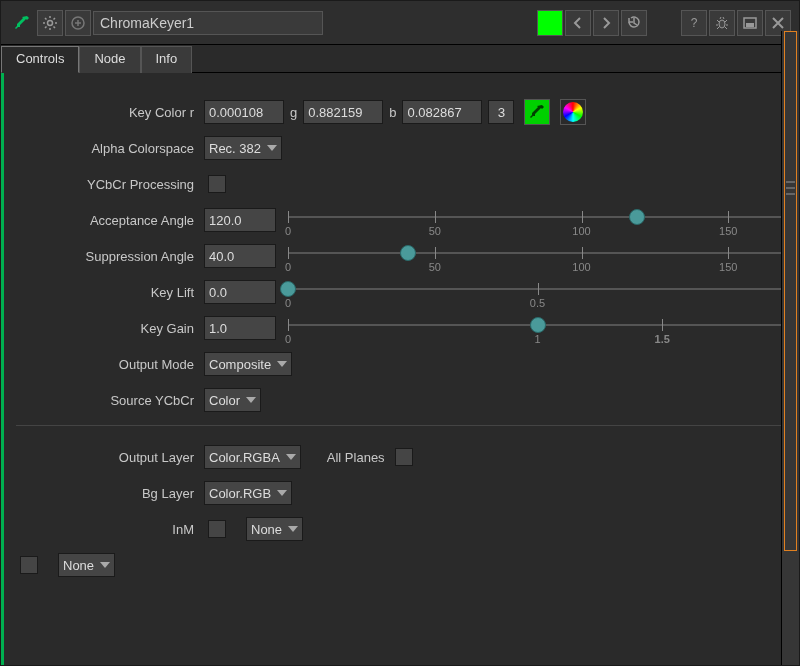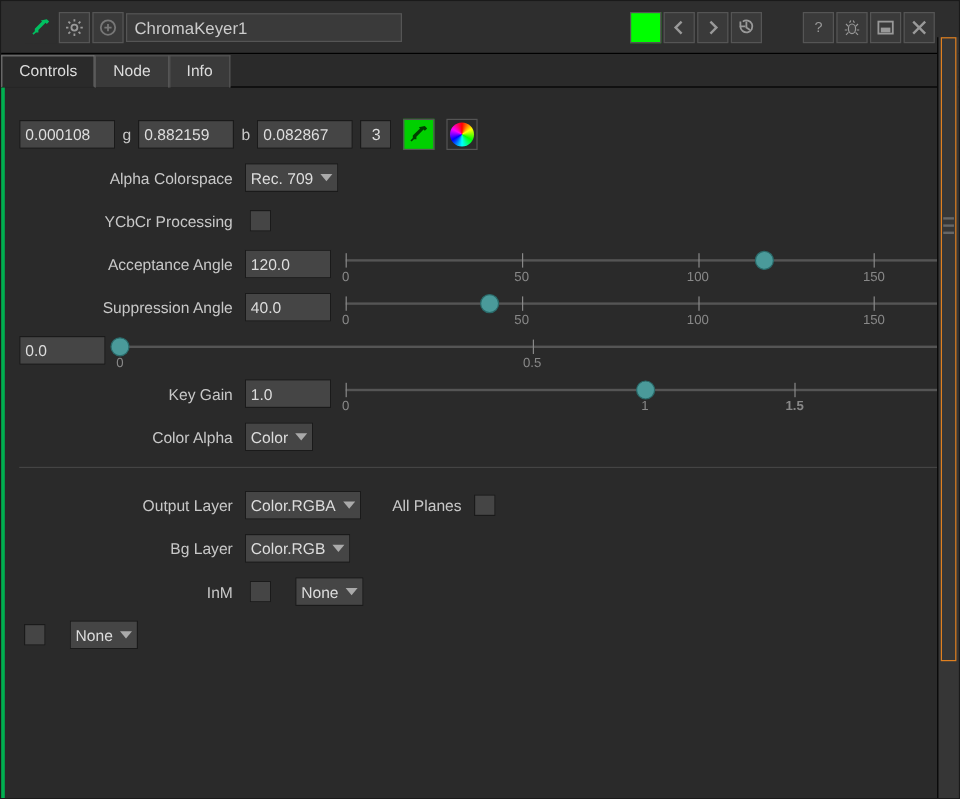--- a/index.html
+++ b/index.html
@@ -1,20 +1,20 @@
 <!DOCTYPE html>
 <html><head>
 <meta charset="utf-8">
 <style>
   * { box-sizing: border-box; margin: 0; padding: 0; font-family: "Segoe UI", Arial, sans-serif; }
   body { background: #2a2a2a; color: #b8b8b8; font-size: 13px; width: 800px; height: 666px; overflow: hidden; }
   .app { display: flex; flex-direction: column; height: 100%; border: 1px solid #1a1a1a; position: relative; }
 
   
-  .toolbar { display: flex; align-items: center; height: 44px; background: #2e2e2e; border-bottom: 1px solid #000; padding: 0 20px; gap: 2px; }
+  .toolbar { display: flex; align-items: center; height: 44px; background: #2e2e2e; border-bottom: 1px solid #000; padding: 0 8px; gap: 2px; }
   .tb-btn { width: 26px; height: 26px; background: #3a3a3a; border: 1px solid #555; display:flex; align-items:center; justify-content:center; cursor:pointer; color:#aaa; }
   .tb-btn svg { width: 16px; height: 16px; }
   .title-field { flex: 0 0 auto; width: 230px; height: 24px; background: #3a3a3a; border: 1px solid #555; color: #ccc; padding: 0 6px; font-size:14px; }
   .spacer { flex: 1; }
   .color-swatch { width: 26px; height: 26px; background: #00ff00; border: 1px solid #555; cursor:pointer; }
 
   
   .tabs { display:flex; height: 28px; border-bottom: 1px solid #000; background:#2a2a2a; }
   .tab { padding: 4px 14px; color:#ddd; border: 1px solid #555; border-bottom:none; background:#3a3a3a; cursor:pointer; position:relative; top:1px; }
   .tab.active { background:#2a2a2a; border-color:#777; border-bottom:1px solid #2a2a2a; }
@@ -120,40 +120,41 @@
 
   <div class="tabs">
     <div class="tab active"><span>Controls</span></div>
     <div class="tab"><span>Node</span></div>
     <div class="tab"><span>Info</span></div>
   </div>
 
   <div class="pane">
 
     <div class="row">
+      <div class="lbl"><span>Key Color</span> <span>r</span></div>
       <input class="num-field wide" value="0.000108" style="">
       <div class="lbl sub">g</div>
       <input class="num-field wide" value="0.882159" style="">
       <div class="lbl sub">b</div>
       <input class="num-field wide" value="0.082867" style="">
       <input class="step-field" value="3" style="">
       <div class="picker-btn picker-green">
         <svg width="16" height="16" viewBox="0 0 16 16">
             <path d="M13 1l2 2-2 2-1-1-6 6v2H4l-2 2-1-1 2-2v-2l6-6-1-1z" fill="#004000"></path>
           </svg>
       </div>
       <div class="picker-btn">
           <div class="picker-wheel" style="width:20px;height:20px;border-radius:50%;"></div>
         </div>
     </div>
 
     <div class="row">
       <div class="lbl">Alpha Colorspace</div>
       <div class="dropdown">
-          <span>Rec. 709</span>
+          <span>Rec. 382</span>
           <span class="caret"></span>
         </div>
     </div>
 
     <div class="row">
       <div class="lbl">YCbCr Processing</div>
       <div class="checkbox"></div>
     </div>
 
     <div class="row">
@@ -188,20 +189,21 @@
             <div class="tick" style="left: 58.8235%;"></div>
             <div class="tick-lbl" style="left: 58.8235%;">100</div>
             <div class="tick" style="left: 88.2353%;"></div>
             <div class="tick-lbl" style="left: 88.2353%;">150</div>
           </div>
           <div class="slider-thumb" style="left: 24%;"></div>
         </div>
     </div>
 
     <div class="row">
+      <div class="lbl">Key Lift</div>
       <input class="num-field" value="0.0" style="">
       <div class="slider-wrap">
           <div class="slider-track"></div>
           <div class="slider-ticks">
             <div class="tick" style="left: 0%;"></div>
             <div class="tick-lbl" style="left: 0%;">0</div>
             <div class="tick" style="left: 50%;"></div>
             <div class="tick-lbl" style="left: 50%;">0.5</div>
             <div class="tick" style="left: 100%;"></div>
             <div class="tick-lbl" style="left: 100%;">1</div>
@@ -222,23 +224,30 @@
             <div class="tick-lbl" style="left: 50%;">1</div>
             <div class="tick" style="left: 75%;"></div>
             <div class="tick-lbl" style="left: 75%; font-weight: bold;">1.5</div>
             <div class="tick" style="left: 100%;"></div>
             <div class="tick-lbl" style="left: 100%;">2</div>
           </div>
           <div class="slider-thumb" style="left: 50%;"></div>
         </div>
     </div>
 
-
-    <div class="row">
-      <div class="lbl">Color Alpha</div>
+    <div class="row">
+      <div class="lbl">Output Mode</div>
+      <div class="dropdown">
+          <span>Composite</span>
+          <span class="caret"></span>
+        </div>
+    </div>
+
+    <div class="row">
+      <div class="lbl">Source YCbCr</div>
       <div class="dropdown">
           <span>Color</span>
           <span class="caret"></span>
         </div>
     </div>
 
     <div class="hr"></div>
 
     <div class="row">
       <div class="lbl">Output Layer</div>

